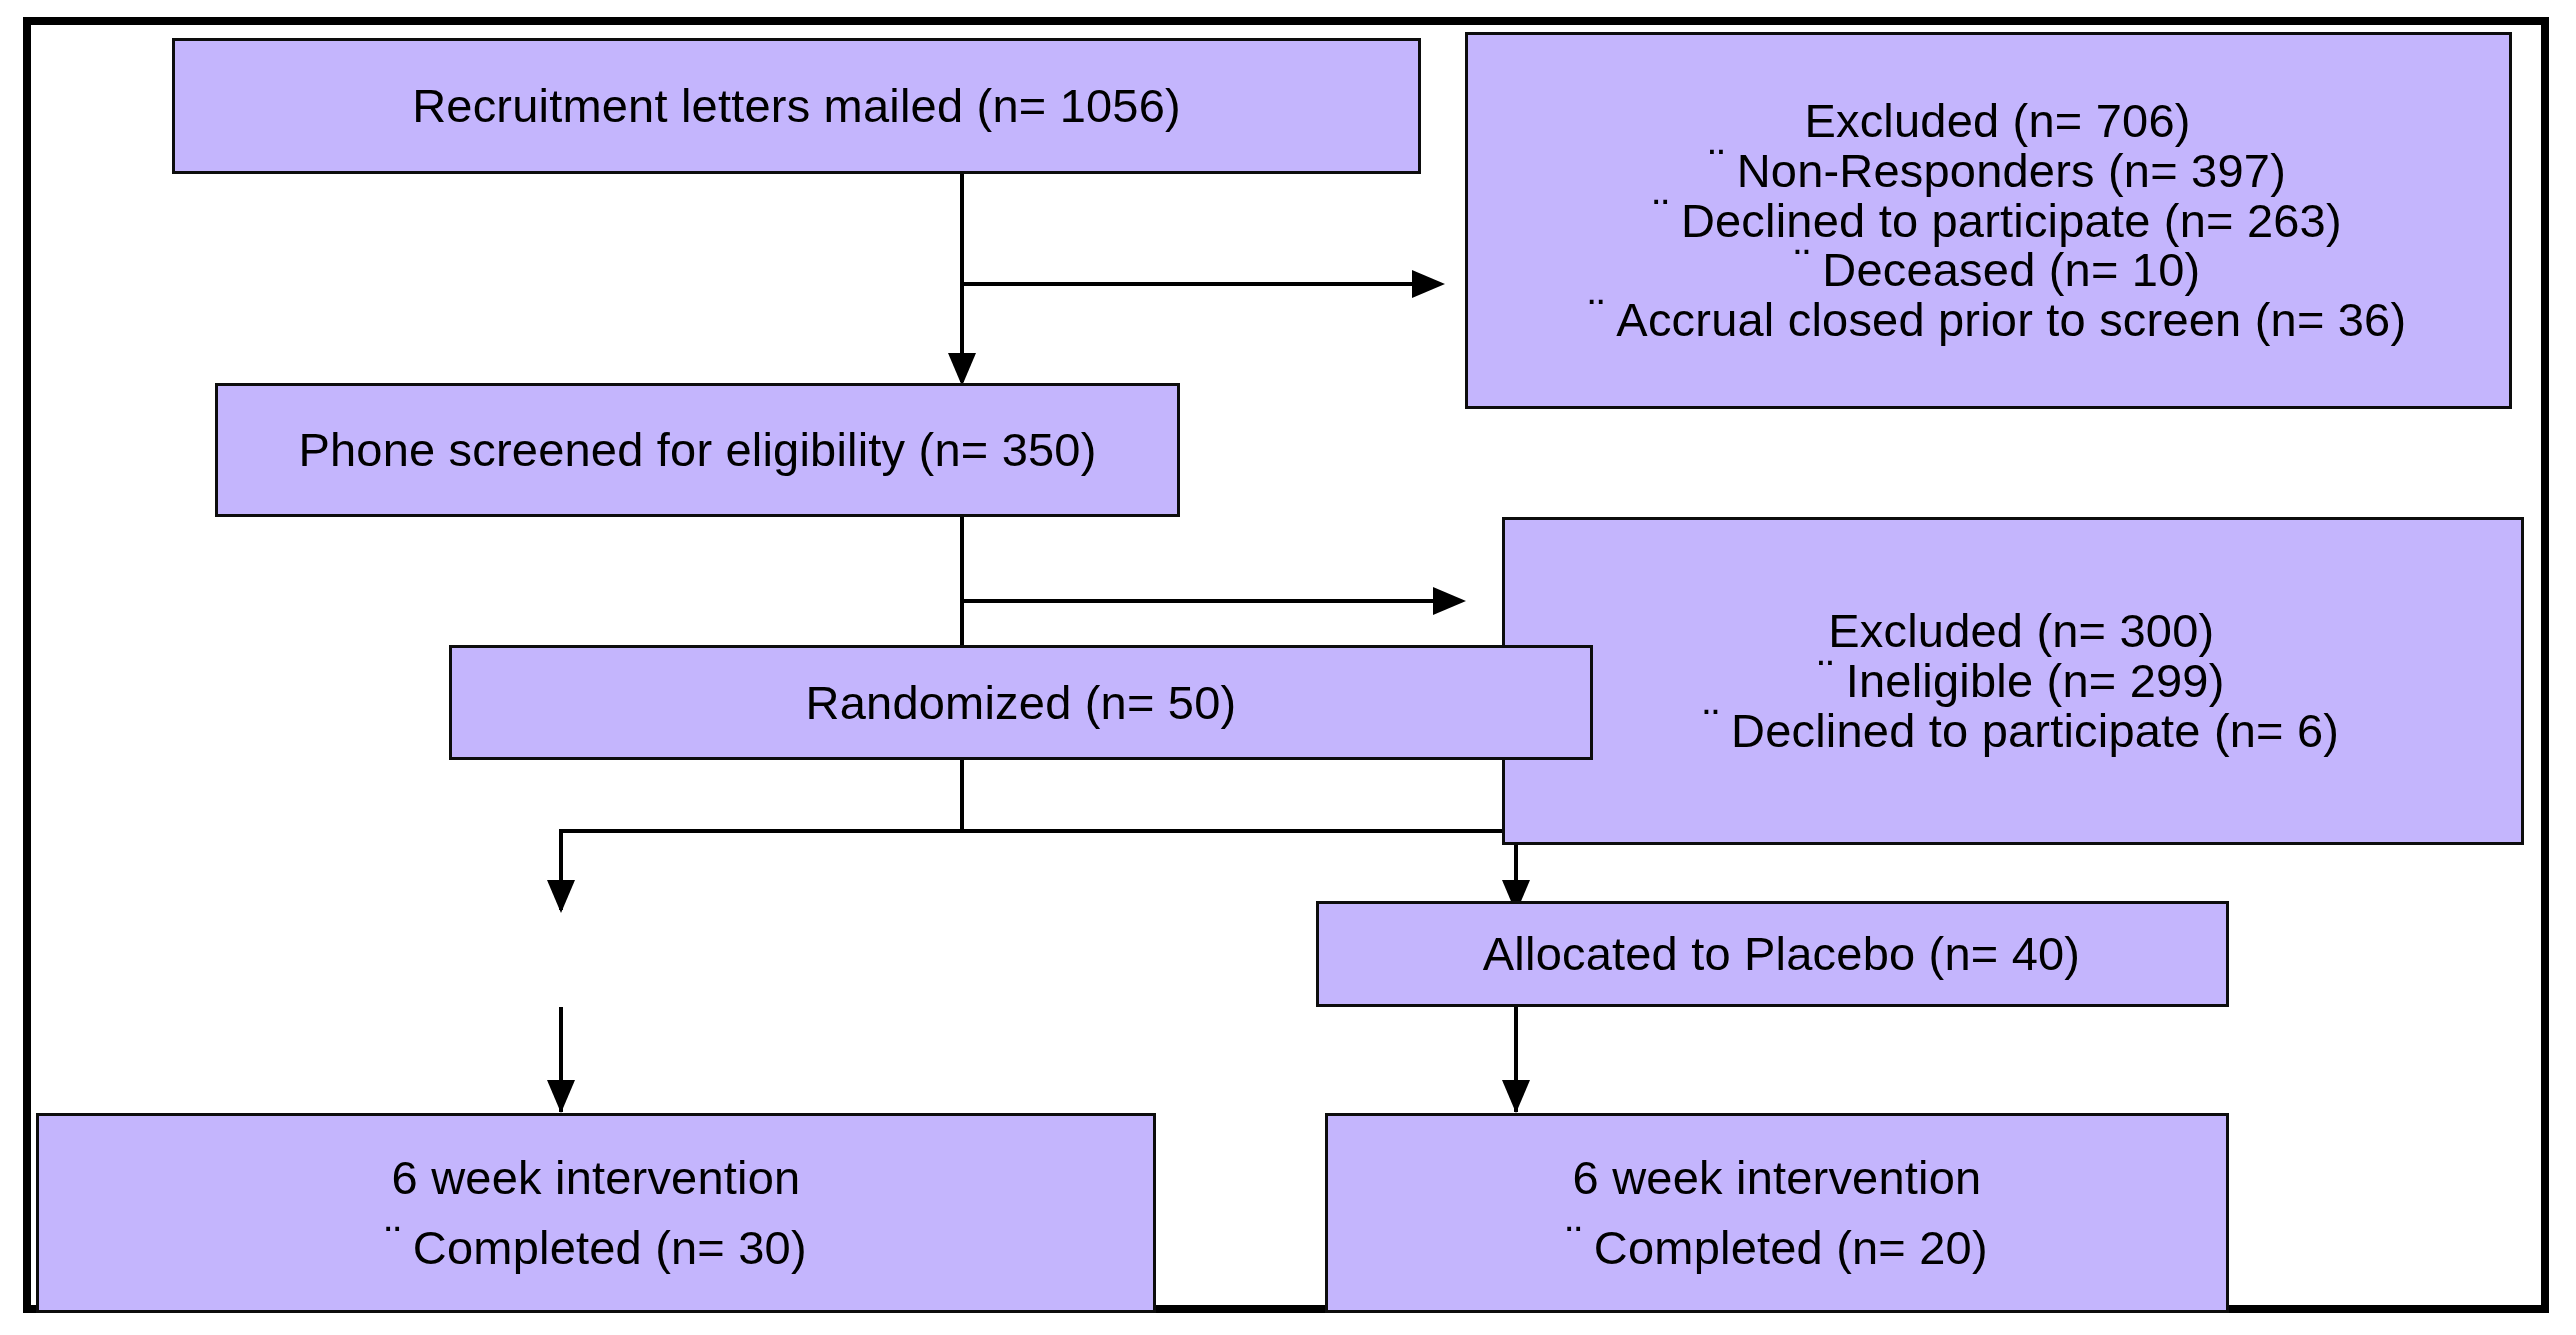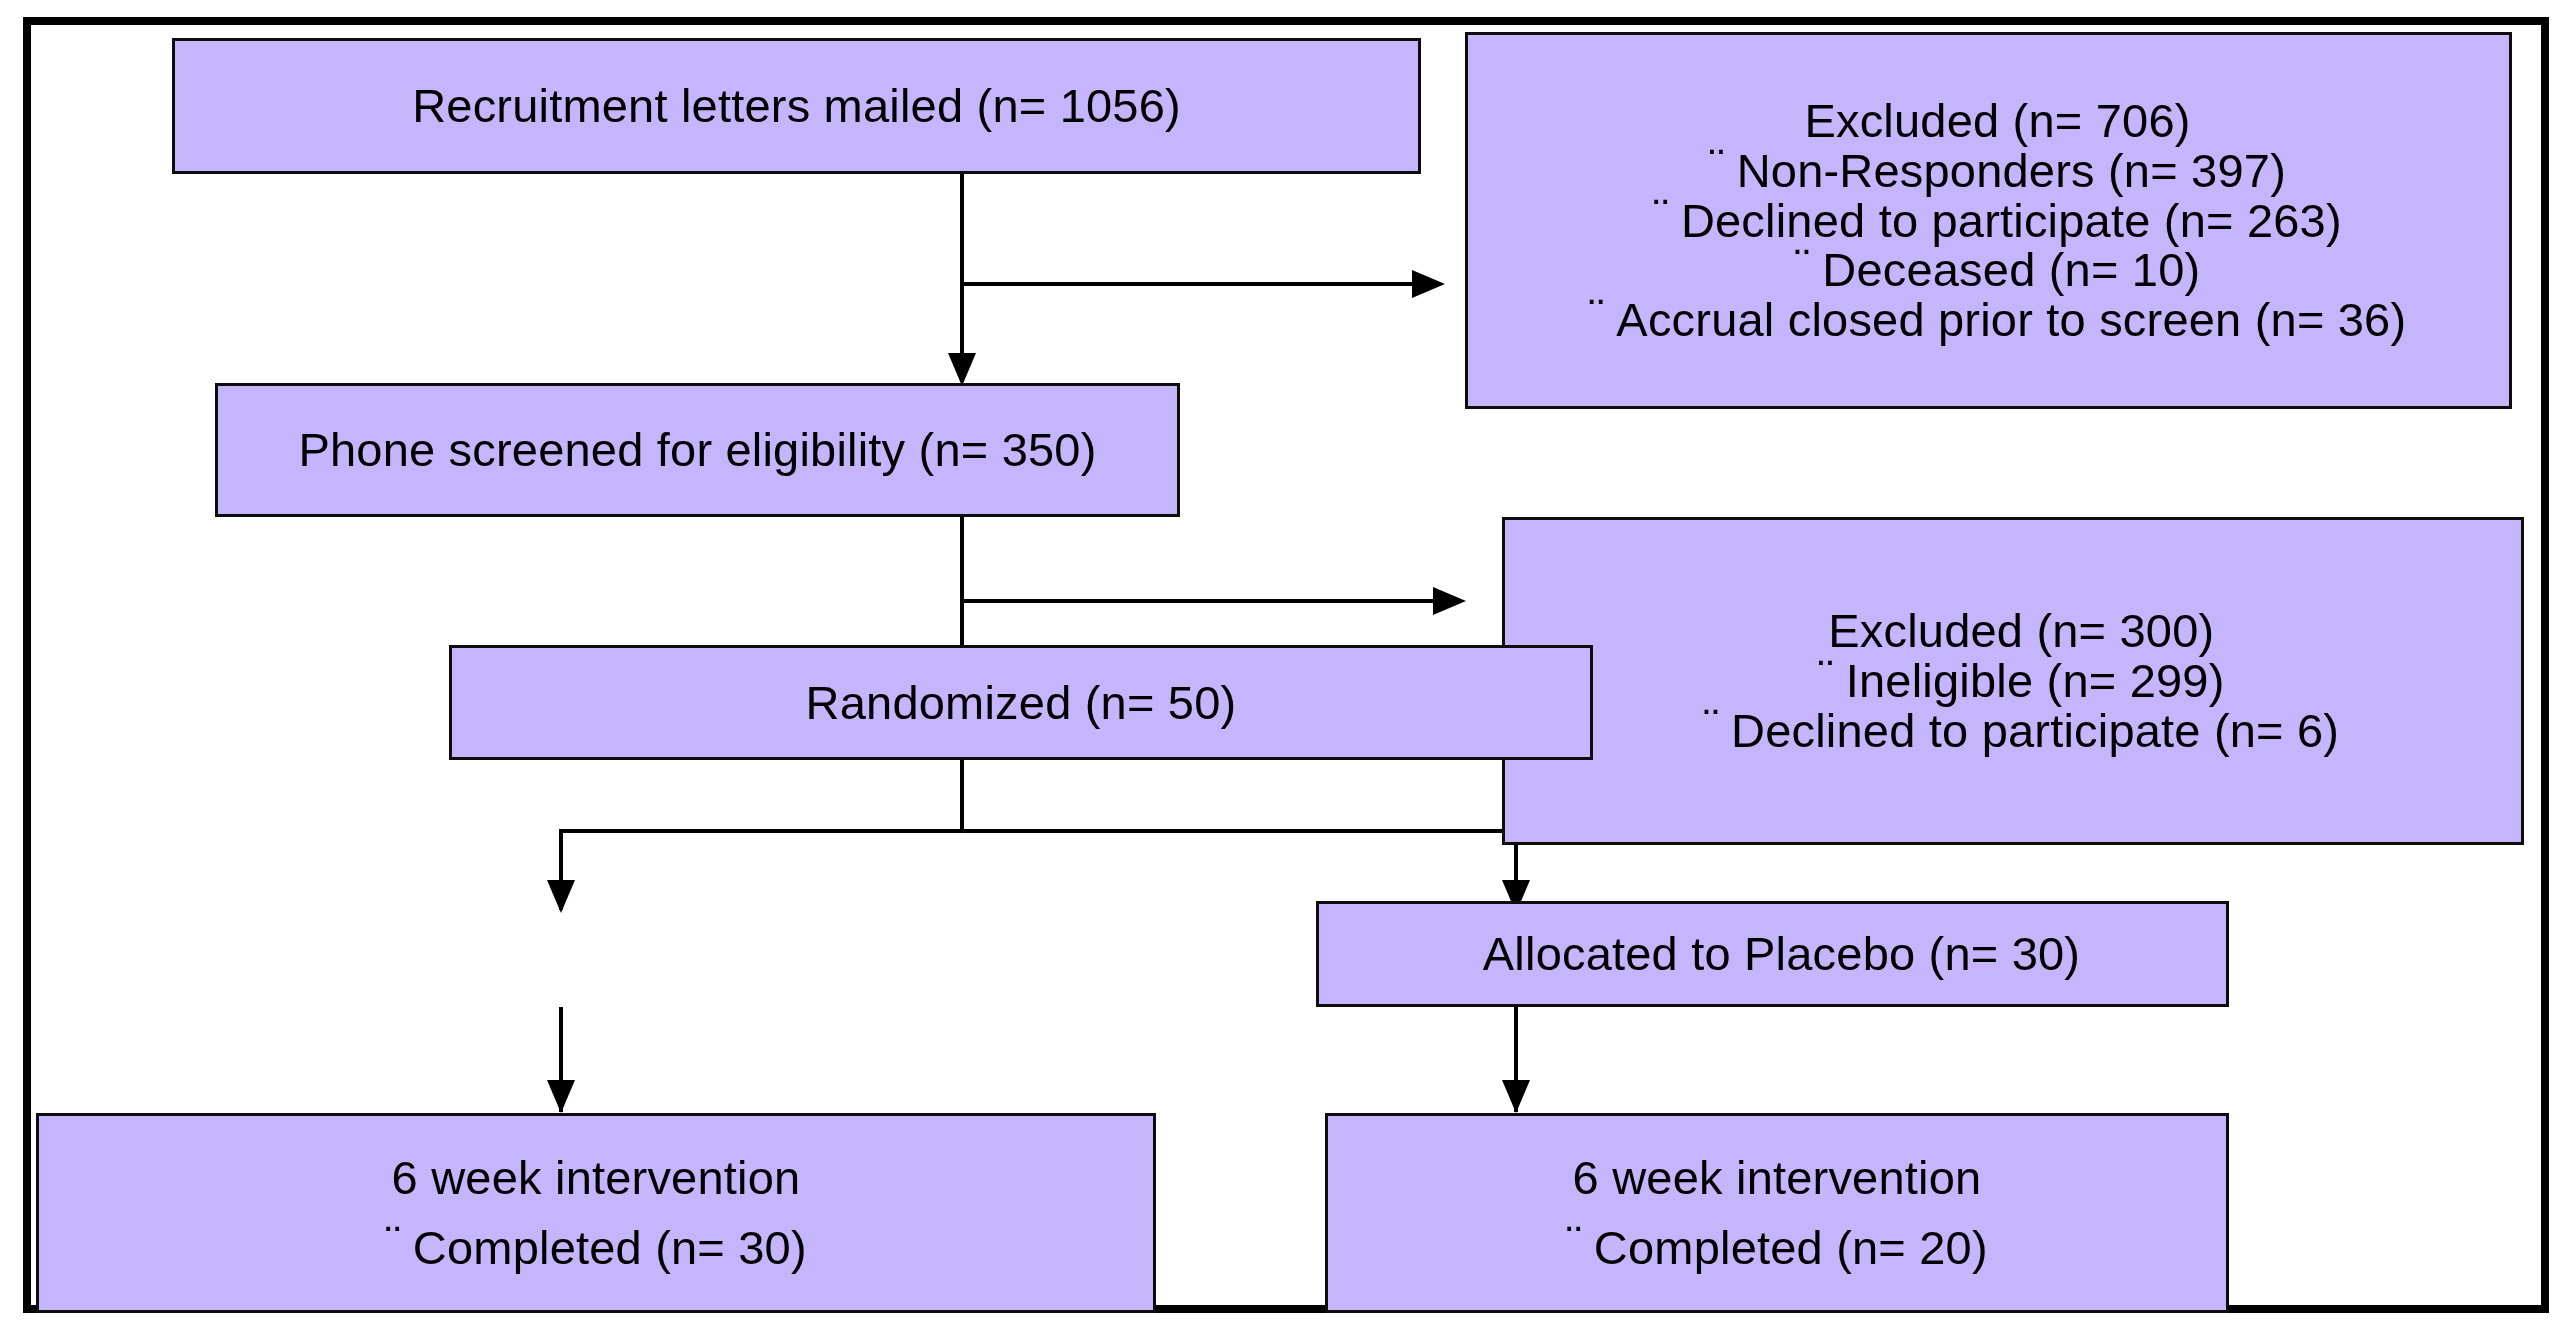--- a/index.html
+++ b/index.html
@@ -164,21 +164,21 @@
       <span class="node-line">Declined to participate (n= 6)</span>
     </div>
   </div>
 
   <div class="node center" style="left:449px; top:645px; width:1144px; height:115px;">
     <div class="node-line">Randomized (n= 50)</div>
   </div>
 
 
   <div class="node left" style="left:1316px; top:901px; width:913px; height:106px; padding-left:18px;">
-    <div class="node-line">Allocated to Placebo (n= 30)</div>
+    <div class="node-line">Allocated to Placebo (n= 40)</div>
   </div>
 
   <div class="node center" style="left:36px; top:1113px; width:1120px; height:200px;">
     <div class="node-line">6 week intervention</div>
     <div class="bullet-line" style="margin-top:19.6px;">
       <span class="bullet-mark">¨</span>
       <span class="node-line">Completed (n= 30)</span>
     </div>
   </div>
 

